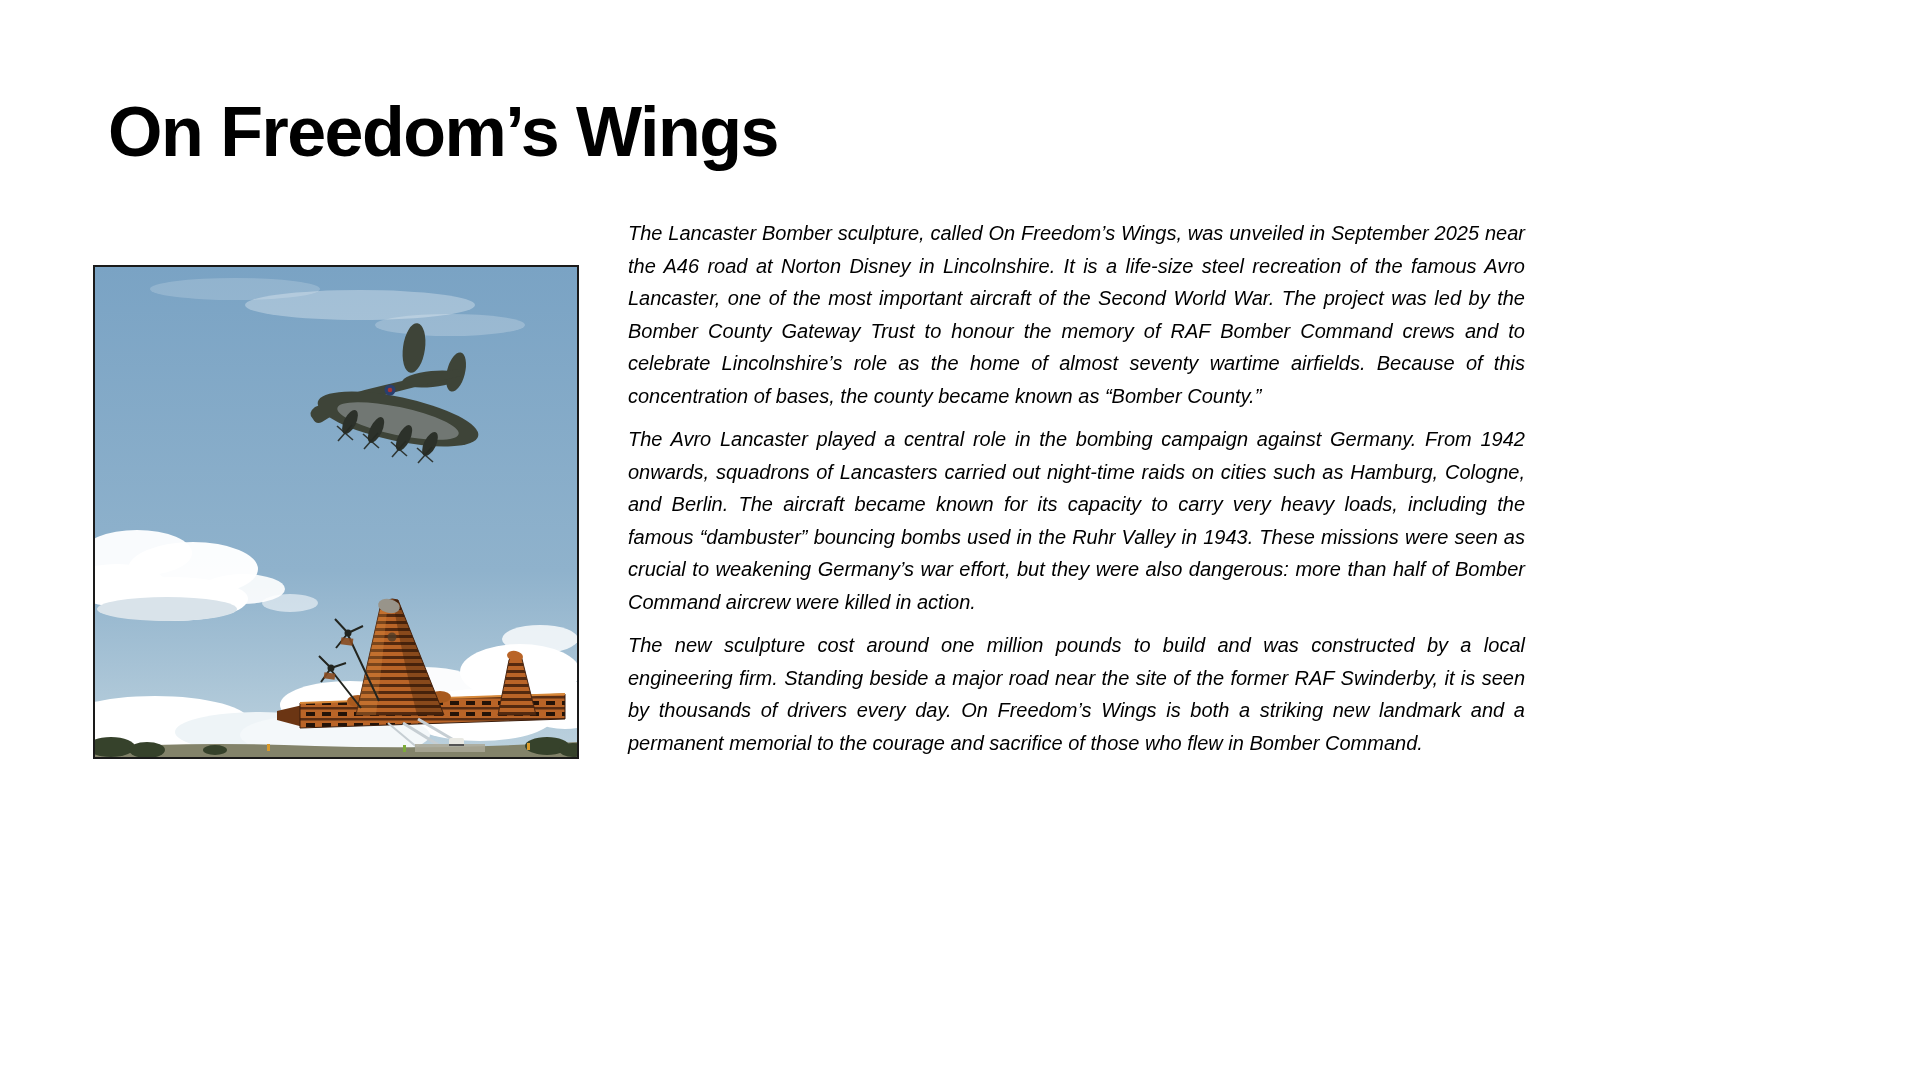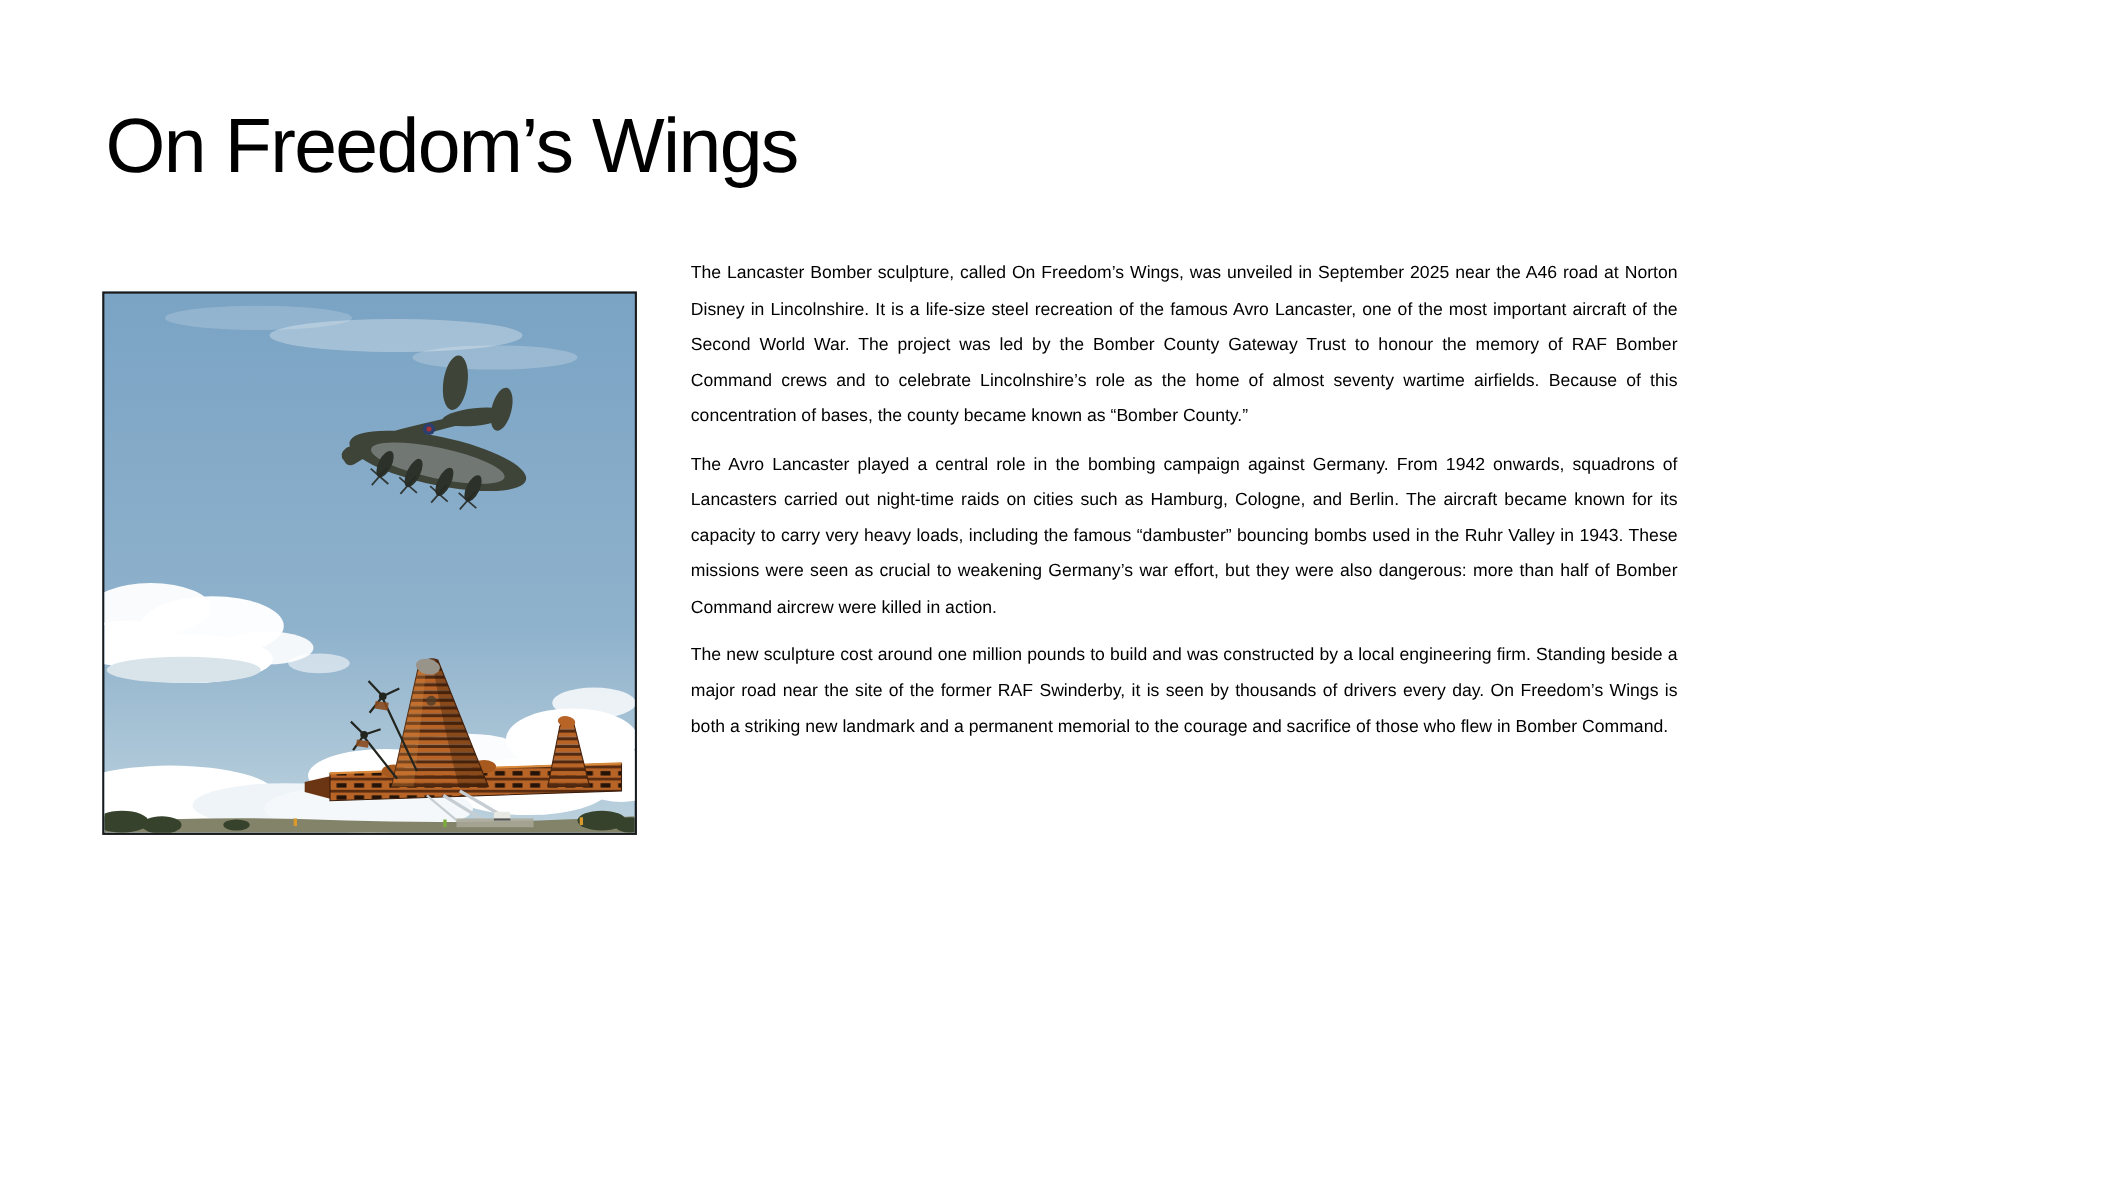--- a/index.html
+++ b/index.html
@@ -11,45 +11,46 @@
     color: #000000;
   }
   .page {
     position: relative;
     width: 1920px; height: 1080px;
     overflow: hidden;
     background: #ffffff;
   }
   .title {
     position: absolute;
-    left: 96px; top: 96px;
+    left: 108px; top: 96px;
     margin: 0;
     font-size: 70px;
-    font-weight: 400;
+    font-weight: 700;
     letter-spacing: -1.5px;
     line-height: 1.05;
     white-space: nowrap;
   }
   .photo {
     position: absolute;
     left: 93px; top: 265px;
     width: 482px; height: 490px;
     margin: 0;
     border: 2px solid #1a1a1a;
     box-sizing: content-box;
     background: #7aa3c4;
   }
   .photo svg { display: block; width: 100%; height: 100%; }
   .body-text {
     position: absolute;
-    left: 628px; top: 233px;
+    left: 628px; top: 217px;
     width: 897px;
-    font-size: 16px;
+    font-size: 20px;
     line-height: 32.5px;
     text-align: justify;
+    font-style: italic;
   }
   .body-text p { margin: 0 0 11px 0; }
   .body-text p:last-child { margin-bottom: 1px; }
 </style>
 </head>
 <body>
 
 <main class="page">
 
   <h1 class="title">On Freedom’s Wings</h1>

